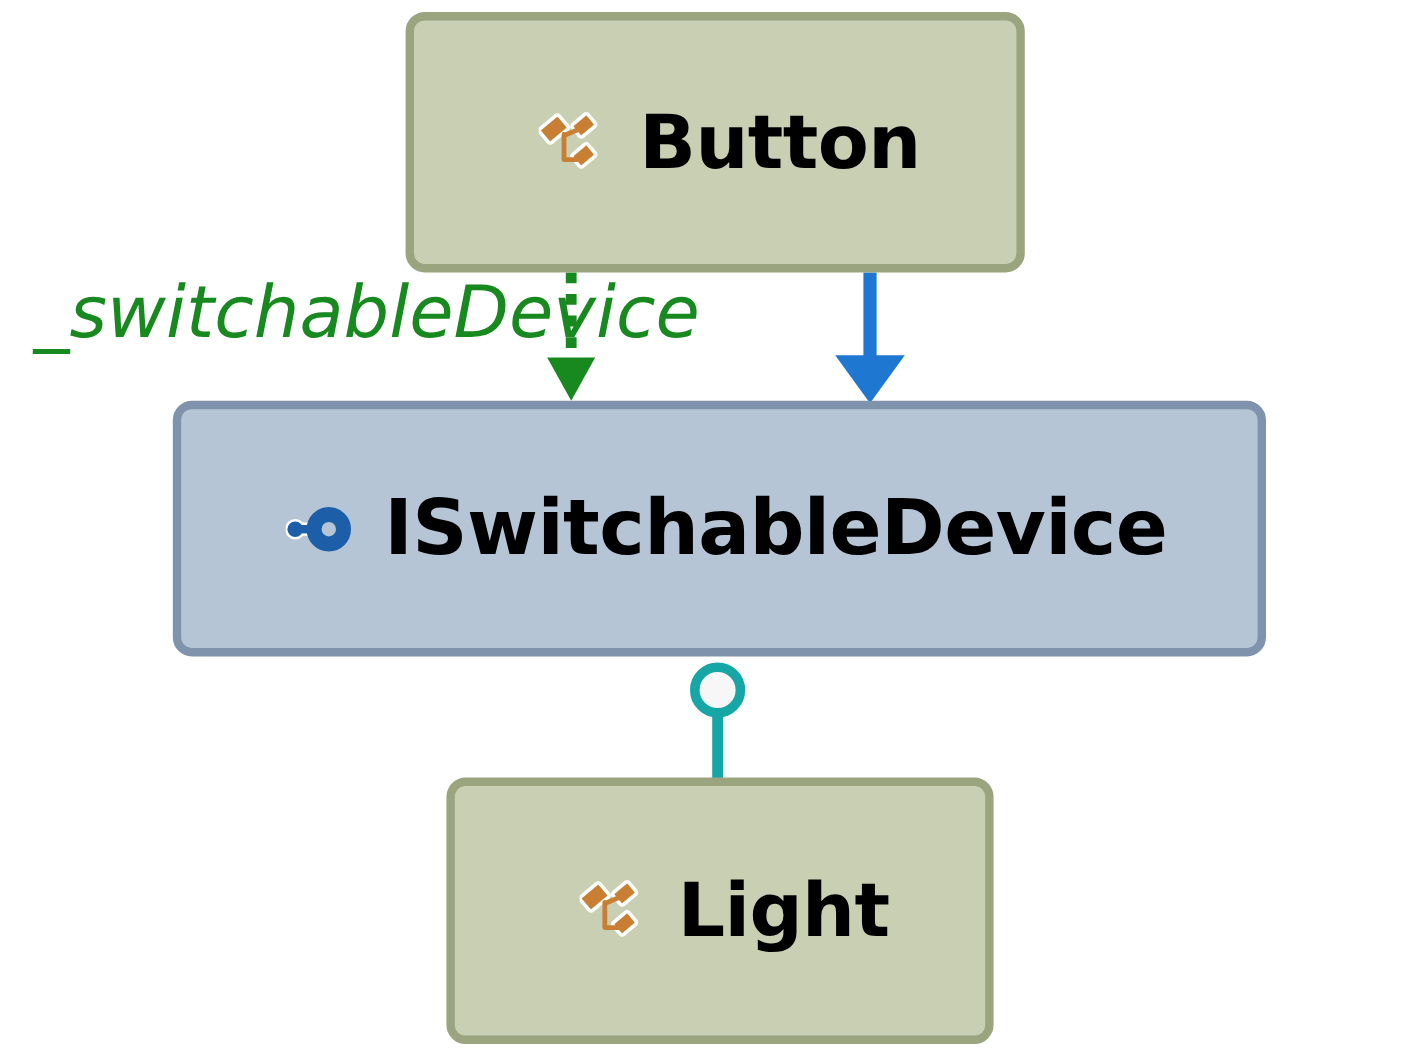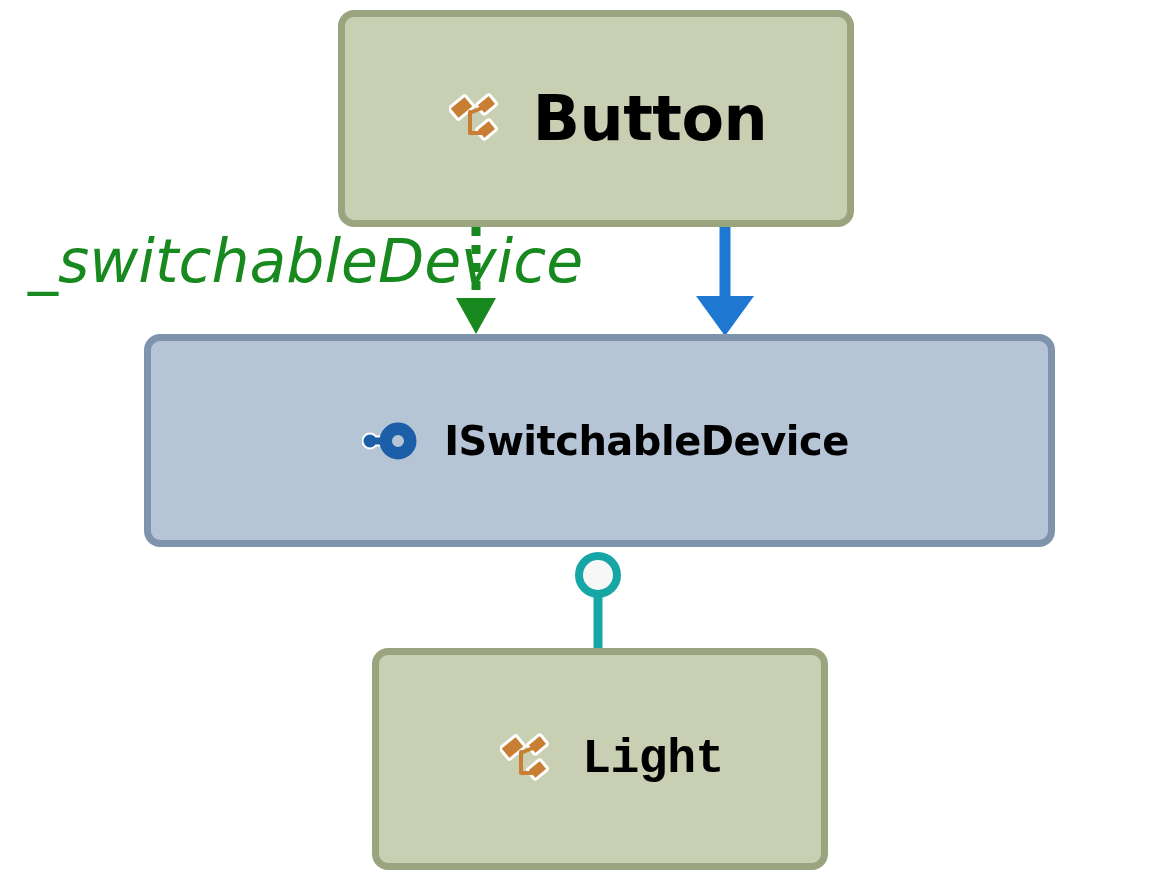--- a/index.html
+++ b/index.html
@@ -64,29 +64,29 @@
     height: 217px;
   }
   #node-button .node-label { font-size: 62px; }
   #node-button .node-inner { gap: 26px; }
   #node-interface {
     left: 144px;
     top: 334px;
     width: 911px;
     height: 213px;
   }
-  #node-interface .node-label { font-size: 40px; }
+  #node-interface .node-label { font-size: 64px; }
   #node-interface .node-inner { gap: 26px; transform: translateX(-6px); }
   #node-light {
     left: 372px;
     top: 648px;
     width: 456px;
     height: 222px;
   }
-  #node-light .node-label { font-size: 48px; font-family: Liberation Mono, monospace; }
+  #node-light .node-label { font-size: 62px; }
   #node-light .node-inner { gap: 24px; }
   .icon-class {
     width: 58px;
     height: 58px;
     flex: 0 0 auto;
     display: block;
   }
   .icon-interface {
     width: 56px;
     height: 38px;

